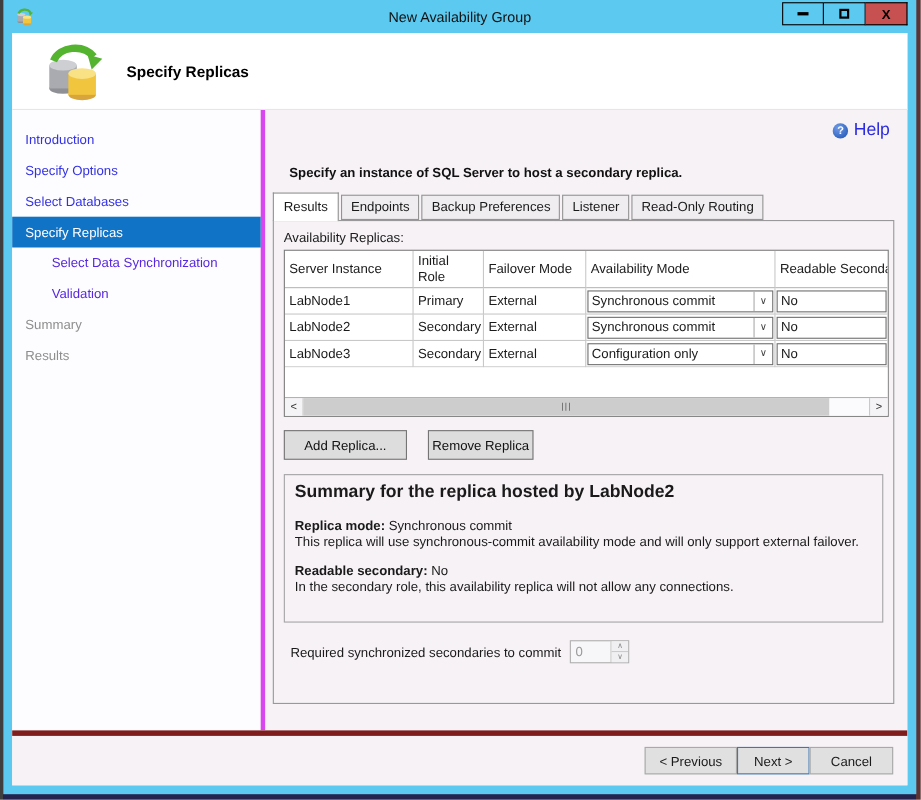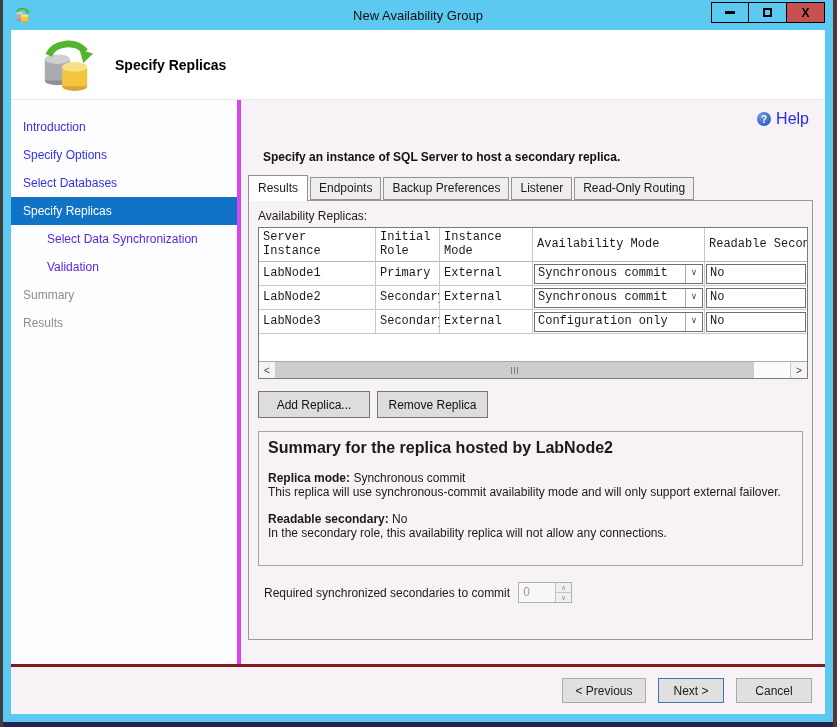--- a/index.html
+++ b/index.html
@@ -56,21 +56,21 @@
   .tab.active { background:#fff; border-color:#8f8f8f; border-bottom:none; padding:5px 9px 6px 9px;
     margin-bottom:-1px; position:relative; z-index:3; }
 
   .pane { position:relative; z-index:1; border:1px solid #9a989b; height:440px; background:#f6f2f6; }
 
   .av-label { margin:8px 0 4px 9px; font-size:12px; }
 
   
   .gridbox { margin-left:9px; width:calc(100% - 13px); height:152px; background:#fff;
     border:1px solid #7b7b7b; display:flex; flex-direction:column; overflow:hidden; }
-  .gridrows { flex:1; display:flex; flex-direction:column; overflow:hidden;font-family:Liberation Mono, monospace; }
+  .gridrows { flex:1; display:flex; flex-direction:column; overflow:hidden; }
   .grow { display:grid; grid-template-columns:117px 64px 93px 172px 1fr; }
   .grow.head .cell { height:34px; border-bottom:1px solid #b7b7b7; display:flex; align-items:center; }
   .cell { border-right:1px solid #c8c8c8; padding:1px 4px; font-size:12px; overflow:hidden;
     white-space:normal; line-height:1.15; color:#1a1a1a; }
   .cell:last-child { border-right:none; white-space:nowrap; }
   .grow.body .cell { height:24px; border-bottom:1px solid #c8c8c8; display:flex; align-items:center; white-space:nowrap; }
   .grow.body .cell.combo-cell { padding:1px 1px; }
   .combo { width:100%; height:20px; border:1px solid #6f6f6f; background:#fff; display:flex;
     align-items:center; overflow:hidden; cursor:default; }
   .combo .cval { flex:1; padding-left:3px; white-space:nowrap; overflow:hidden; }
@@ -83,40 +83,40 @@
     display:flex; align-items:center; justify-content:center; flex:none; }
   .sbtn.right { border-right:none; border-left:1px solid #c9c9c9; }
   .sthumb { width:478px; background:#cdcdcd; display:flex; align-items:center; justify-content:center; flex:none; }
   .sgrip { font-size:8px; letter-spacing:1px; color:#555; line-height:1; }
   .strack { flex:1; background:#fbfafc; }
 
   .row-buttons { margin:12px 0 0 9px; display:flex; gap:7px; }
   .btn { background:#dddddd; border:1px solid #757575; font-size:12px; color:#111;
     display:inline-flex; align-items:center; justify-content:center; cursor:default; }
   .btn.add { width:112px; height:27px; }
-  .btn.remove { width:111px; height:27px; }
+  .btn.remove { width:96px; height:27px;margin-left:12px; }
 
   .summarybox { margin:13px 9px 0 9px; height:135px; border:1px solid #a5a3a6; padding:7px 9px; overflow:hidden; }
   .summarybox .stitle { font-weight:700; font-size:16px; margin-bottom:14px; }
   .sline { font-size:12px; }
   .sline b { font-weight:700; }
   .sdesc { font-size:12px; margin-bottom:13px; }
 
   .quorum { margin:16px 0 0 15px; display:flex; align-items:center; gap:8px; }
   .quorum .qlabel { font-size:12px; }
   .spin { width:54px; height:21px; border:1px solid #b0b0b0; background:#f7f6f8; display:flex; }
   .spin .sval { flex:1; color:#9b9b9b; padding:2px 0 0 4px; font-size:12px; }
   .spin .arrows { width:16px; display:flex; flex-direction:column; border-left:1px solid #c2c2c2; }
   .spin .arrows div { flex:1; background:#f0eff2; color:#8a8a8a; font-size:7px; line-height:1;
     display:flex; align-items:center; justify-content:center; }
   .spin .arrows div:first-child { border-bottom:1px solid #c2c2c2; }
 
   
-  .footer { height:50px; border-top:3px solid #7f1d1d; background:#f6f2f6; display:flex;
-    align-items:center; justify-content:flex-end; gap:12px; padding-right:13px; flex:none; }
+  .footer { height:50px; border-top:5px solid #7f1d1d; background:#f6f2f6; display:flex;
+    align-items:center; justify-content:flex-end; padding-right:13px; flex:none; }
   .fbtn { background:#e0e0e0; border:1px solid #a9a9a9; font-size:12px; height:25px;
     display:inline-flex; align-items:center; justify-content:center; cursor:default; }
   .fbtn.prev { width:84px; }
   .fbtn.next { width:66px; border-color:#3c77b5; }
   .fbtn.cancel { width:76px; }
 </style>
 </head>
 <body>
 
 <div class="desktop">
@@ -199,21 +199,21 @@
 
           <div class="pane">
 
             <div class="av-label">Availability Replicas:</div>
 
             <div class="gridbox">
               <div class="gridrows">
                 <div class="grow head">
                   <div class="cell">Server Instance</div>
                   <div class="cell">Initial Role</div>
-                  <div class="cell">Instance Mode</div>
+                  <div class="cell">Failover Mode</div>
                   <div class="cell">Availability Mode</div>
                   <div class="cell">Readable Secondary</div>
                 </div>
 
                 <div class="grow body">
                   <div class="cell">LabNode1</div>
                   <div class="cell">Primary</div>
                   <div class="cell">External</div>
                   <div class="cell combo-cell">
                     <div class="combo">

